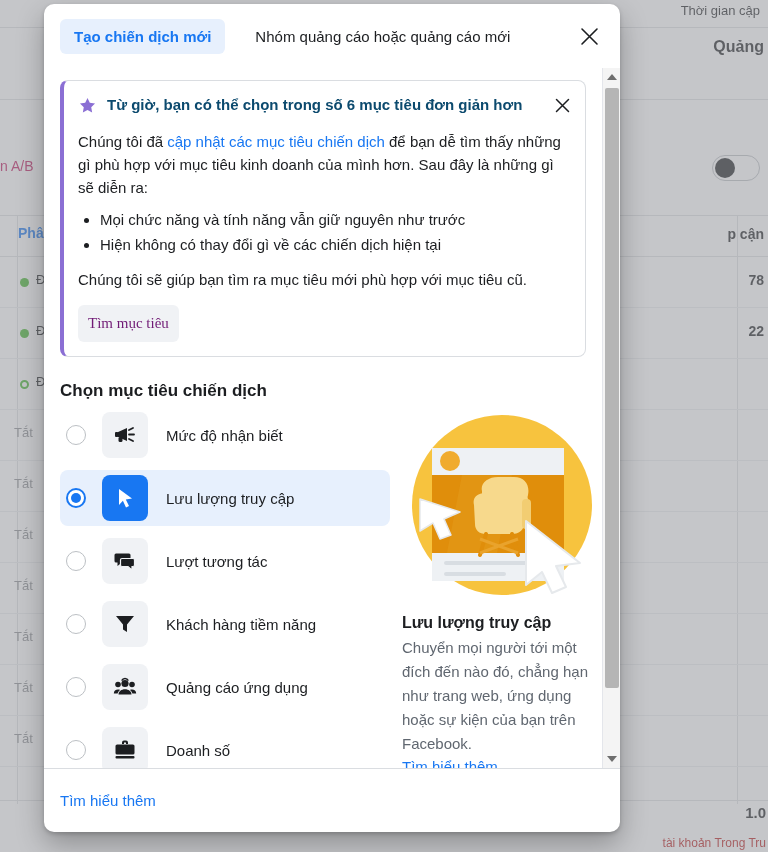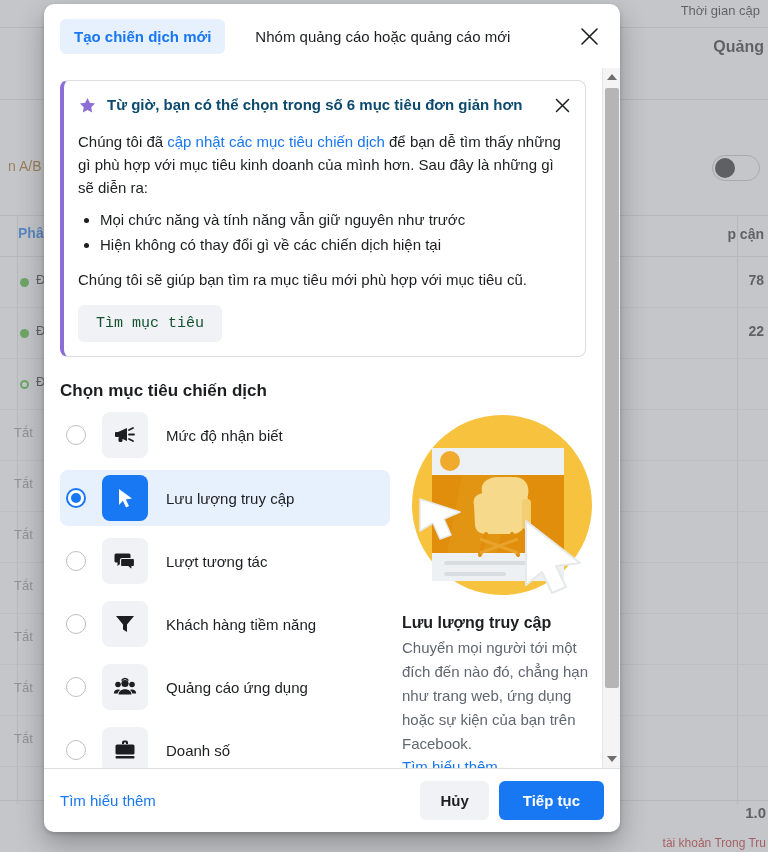--- a/index.html
+++ b/index.html
@@ -37,22 +37,22 @@
   .bg-toggle {
     position: absolute; right: 8px; top: 155px;
     width: 48px; height: 26px; border-radius: 13px;
     border: 1px solid #bcc0c4; background: #fff;
   }
   .bg-toggle::before {
     content: ""; position: absolute; left: 2px; top: 2px;
     width: 20px; height: 20px; border-radius: 50%; background: #1c1e21;
   }
   .bg-ab {
-    position: absolute; left: 8px; top: 158px;
-    font-size: 14px; color: #a16207; white-space: nowrap;
+    position: absolute; left: 0; top: 158px;
+    font-size: 14px; color: #be185d; white-space: nowrap;
   }
   .bg-table-head {
     position: absolute; left: 0; right: 0; top: 215px; height: 42px;
     border-top: 1px solid #dddfe2; border-bottom: 1px solid #dddfe2;
     background: #fff;
   }
   .bg-col-pha {
     position: absolute; left: 18px; top: 225px;
     font-size: 14px; font-weight: bold; color: #1877f2; white-space: nowrap;
   }
@@ -160,23 +160,23 @@
     position: absolute; right: 10px; top: 11px;
     width: 26px; height: 26px; display: flex; align-items: center; justify-content: center;
     cursor: pointer; border-radius: 50%;
   }
   .banner-p { font-size: 15px; color: #1c1e21; line-height: 23px; margin: 11px 0 0 0; }
   .banner-link { color: #1877f2; cursor: pointer; }
   .banner-list { margin: 8px 0 0 0; padding-left: 22px; }
   .banner-list li { font-size: 15px; color: #1c1e21; line-height: 25px; }
   .banner-btn {
     margin-top: 14px; display: inline-block;
-    background: #f0f2f5; color: #14532d;
-    font-size: 15px; padding: 10px 18px; border-radius: 6px;
-    border: none; cursor: pointer; font-family: Liberation Mono, monospace;
+    background: #f0f2f5; color: #701a75;
+    font-size: 15px; padding: 10px 10px; border-radius: 6px;
+    border: none; cursor: pointer; font-family: Liberation Serif, serif;
   }
 
   
   .section-title {
     margin: 24px 0 6px 16px;
     font-size: 17px; font-weight: bold; color: #1c1e21;
   }
 
   
   .cols { display: flex; padding-left: 16px; }
@@ -455,18 +455,14 @@
       </div>
       <div class="sb-thumb"></div>
       <div class="sb-btn down">
         <span class="sb-arrow down"></span>
       </div>
     </div>
   </div>
 
   <div class="modal-footer">
     <span class="footer-link">Tìm hiểu thêm</span>
-    <div class="footer-btns">
-      <button class="btn btn-secondary">Hủy</button>
-      <button class="btn btn-primary">Tiếp tục</button>
-    </div>
   </div>
 </div>
 
 </body></html>

